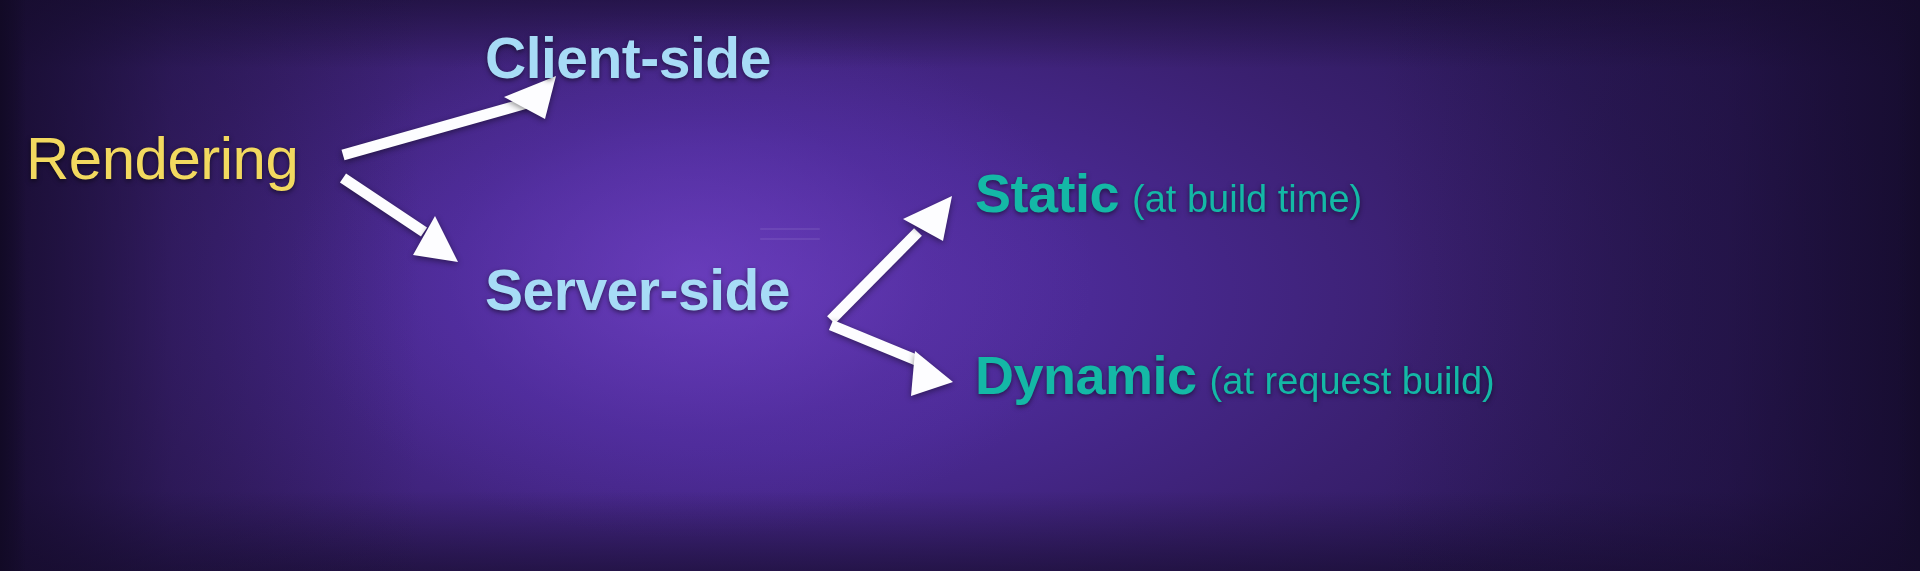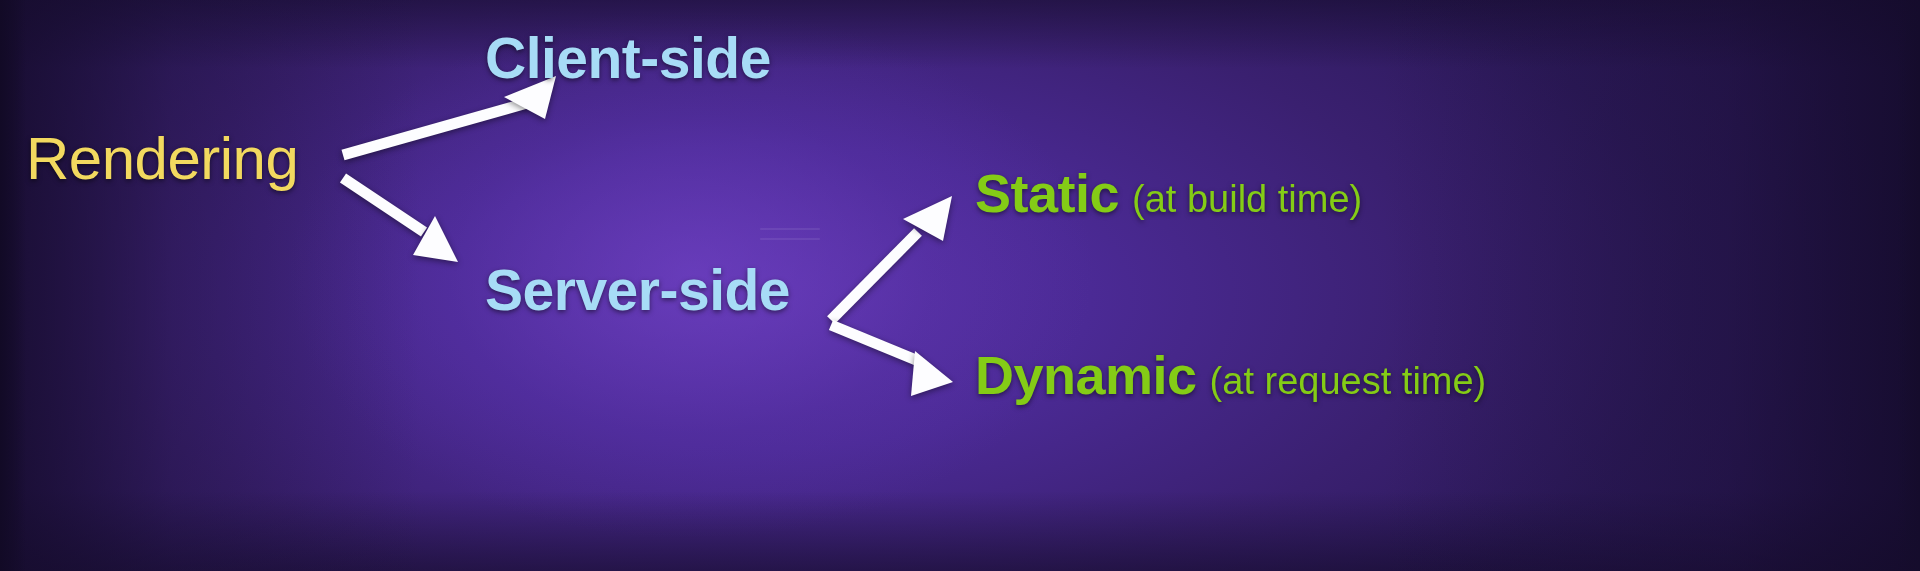--- a/index.html
+++ b/index.html
@@ -66,21 +66,21 @@
     font-size: 57px;
     font-weight: 700;
     color: #a7dcf6;
     letter-spacing: -0.5px;
     text-shadow: 0 2px 5px rgba(0,0,0,0.5);
   }
   .node-client { left: 485px; top: 18px; margin-top: 12px; }
   .node-server { left: 485px; top: 262px; }
 
   .node-leaf {
-    color: #84cc16;
+    color: #14b8a6;
     text-shadow: 0 2px 5px rgba(0,0,0,0.5);
   }
   .node-leaf .leaf-main {
     font-size: 54px;
     font-weight: 700;
     letter-spacing: -0.5px;
   }
   .node-leaf .leaf-note {
     font-size: 38px;
     font-weight: 400;
@@ -167,16 +167,16 @@
 
   <div class="node node-branch node-client">Client-side</div>
 
   <div class="node node-branch node-server">Server-side</div>
 
   <div class="node node-leaf node-static">
     <span class="leaf-main">Static</span><span class="leaf-note">(at build time)</span>
   </div>
 
   <div class="node node-leaf node-dynamic">
-    <span class="leaf-main">Dynamic</span><span class="leaf-note">(at request time)</span>
+    <span class="leaf-main">Dynamic</span><span class="leaf-note">(at request build)</span>
   </div>
 
 </div>
 
 </body></html>

